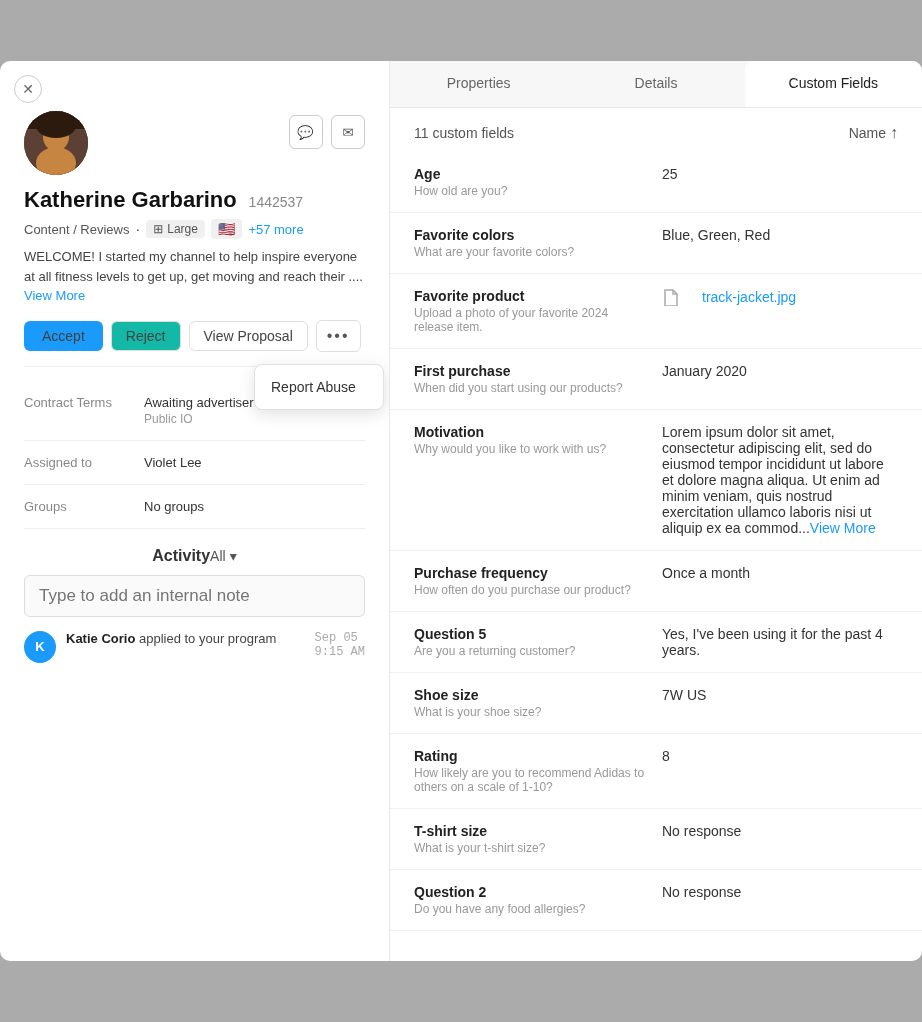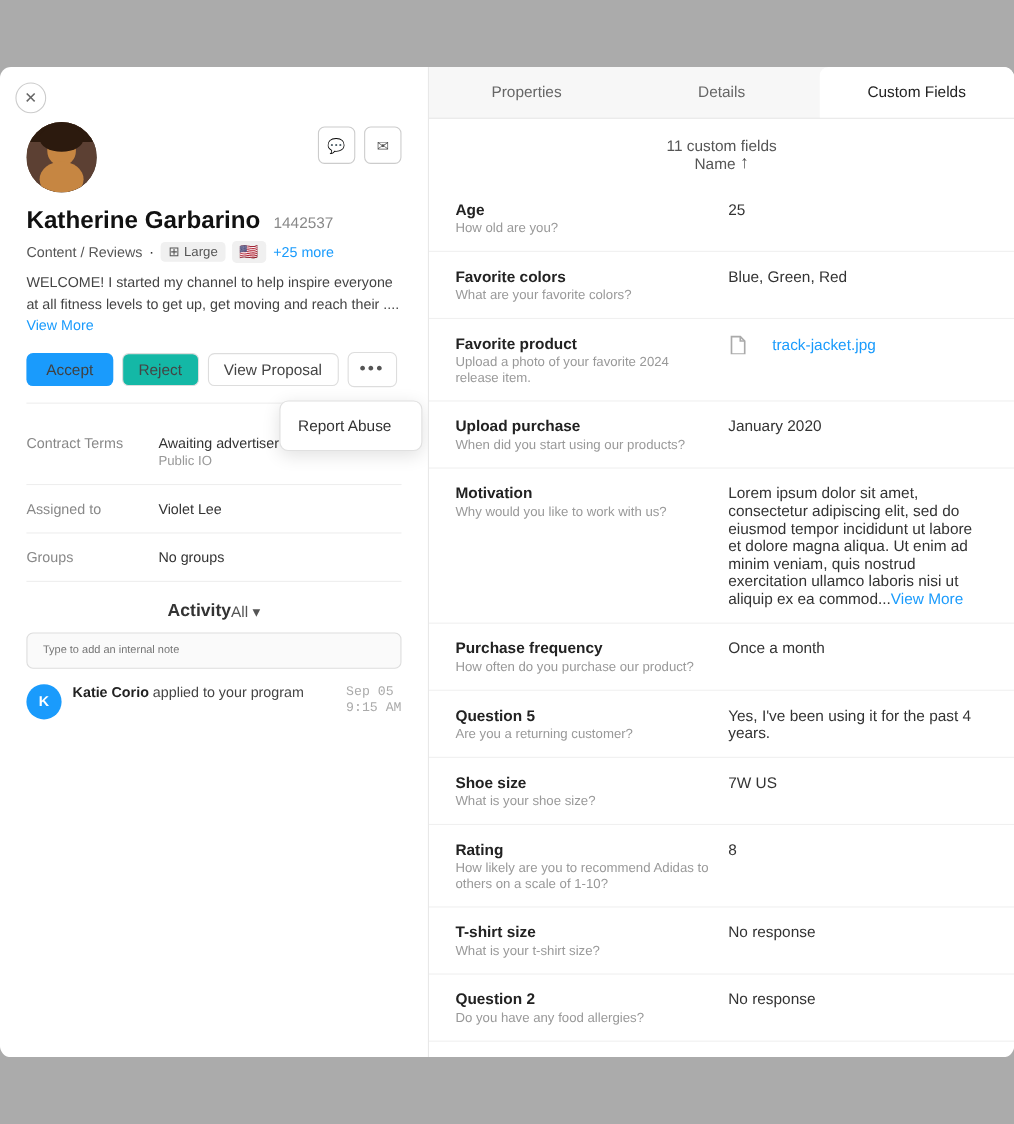--- a/index.html
+++ b/index.html
@@ -195,21 +195,21 @@
     .activity-filter {
       display: flex; align-items: center; gap: 4px;
       color: #555; font-size: 14px; cursor: pointer;
     }
 
     .note-input {
       width: 100%;
       border: 1px solid #ddd;
       border-radius: 6px;
       padding: 10px 14px;
-      font-size: 10px;
+      font-size: 17px;
       color: #999;
       outline: none;
       background: #fafafa;
       margin-bottom: 14px;
     }
 
     .activity-item {
       display: flex; align-items: flex-start; gap: 10px;
     }
 
@@ -260,21 +260,20 @@
       color: #222;
       font-weight: 500;
       border-radius: 8px 8px 0 0;
       border-bottom: 2px solid transparent;
       box-shadow: none;
     }
 
     .custom-fields-header {
       display: flex; align-items: center; justify-content: space-between;
       padding: 16px 24px 10px 24px;
-      flex-direction: column;
     }
 
     .custom-fields-count { font-size: 14px; color: #555; }
 
     .sort-btn {
       display: flex; align-items: center; gap: 4px;
       color: #555; font-size: 14px; cursor: pointer;
     }
 
     .field-row {
@@ -346,21 +345,21 @@
       <div class="profile-tags">
         <span class="tag-category">Content / Reviews</span>
         <span>·</span>
         <span class="tag-badge">
           <span>⊞</span>
           <span>Large</span>
         </span>
         <span class="tag-badge">
           <span class="flag">🇺🇸</span>
         </span>
-        <span class="more-link">+25 more</span>
+        <span class="more-link">+57 more</span>
       </div>
 
       <div class="bio">
         <span>WELCOME! I started my channel to help inspire everyone at all fitness levels to get up, get moving and reach their ....</span>
         <span class="view-more">View More</span>
       </div>
 
       <div class="action-btns">
         <button class="btn-accept">Accept</button>
         <button class="btn-reject">Reject</button>
@@ -467,21 +466,21 @@
       <svg class="file-icon" viewBox="0 0 18 18" fill="none" stroke="#aaa" stroke-width="1.5">
         <path d="M3 2h8l4 4v12H3V2z"></path>
         <path d="M11 2v4h4"></path>
       </svg>
       <span style="color:#1a9bfc">track-jacket.jpg</span>
     </div>
             </div>
           </div>
           <div class="field-row">
             <div class="field-info">
-              <div class="field-name">Upload purchase</div>
+              <div class="field-name">First purchase</div>
               <div class="field-desc">When did you start using our products?</div>
             </div>
             <div class="field-value">January 2020</div>
           </div>
           <div class="field-row">
             <div class="field-info">
               <div class="field-name">Motivation</div>
               <div class="field-desc">Why would you like to work with us?</div>
             </div>
             <div class="field-value"><span>Lorem ipsum dolor sit amet, consectetur adipiscing elit, sed do eiusmod tempor incididunt ut labore et dolore magna aliqua. Ut enim ad minim veniam, quis nostrud exercitation ullamco laboris nisi ut aliquip ex ea commod...</span><span class="view-more-inline">View More</span></div>

